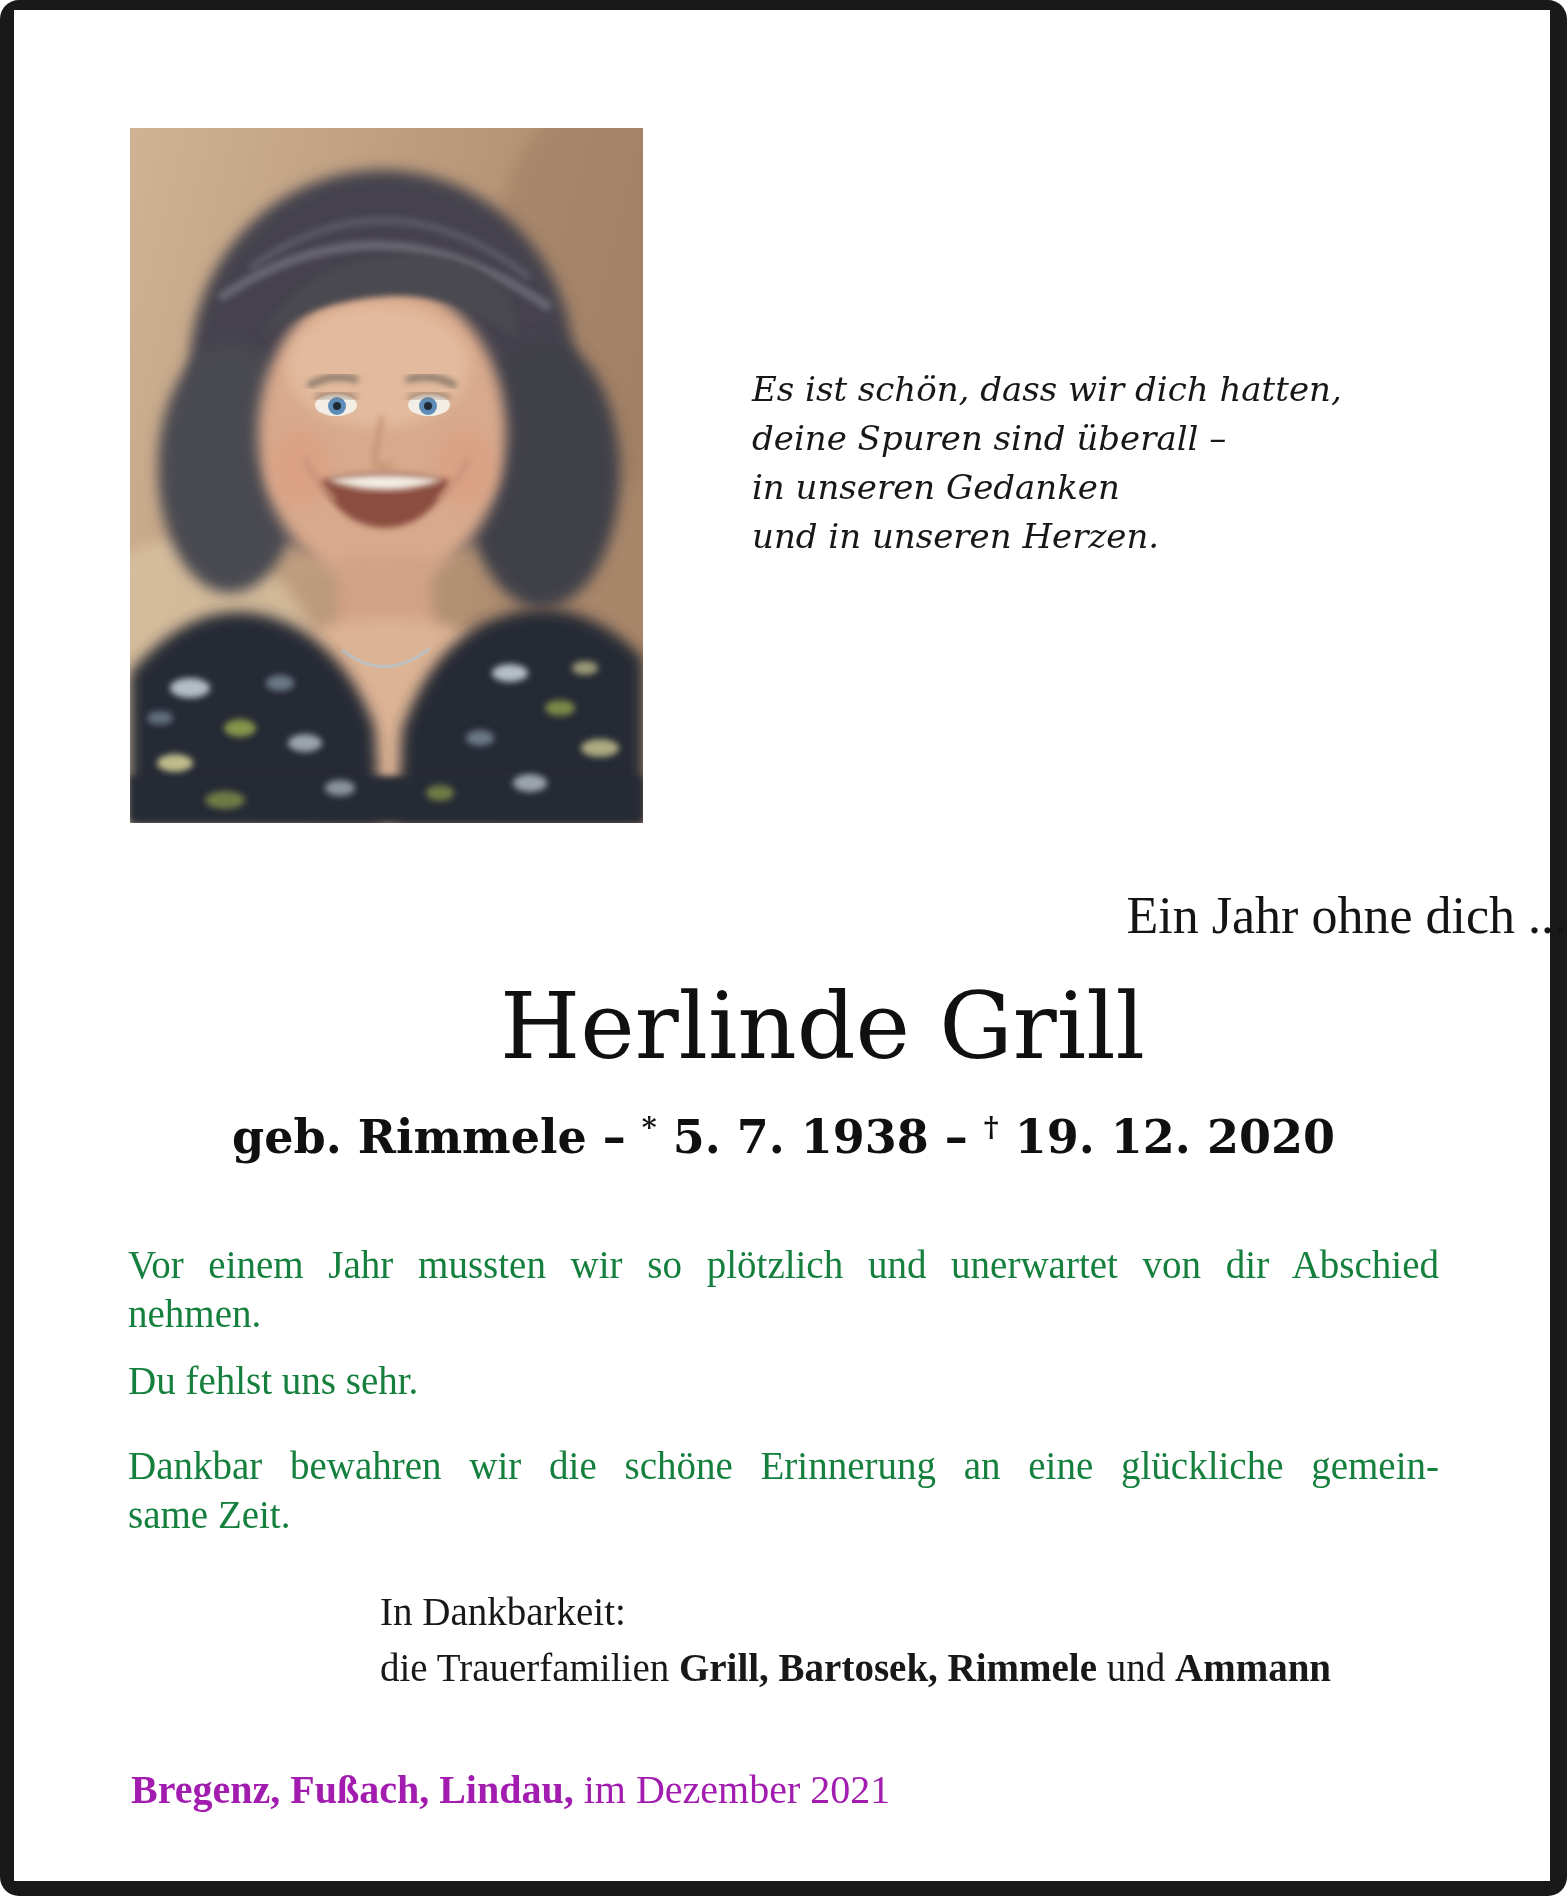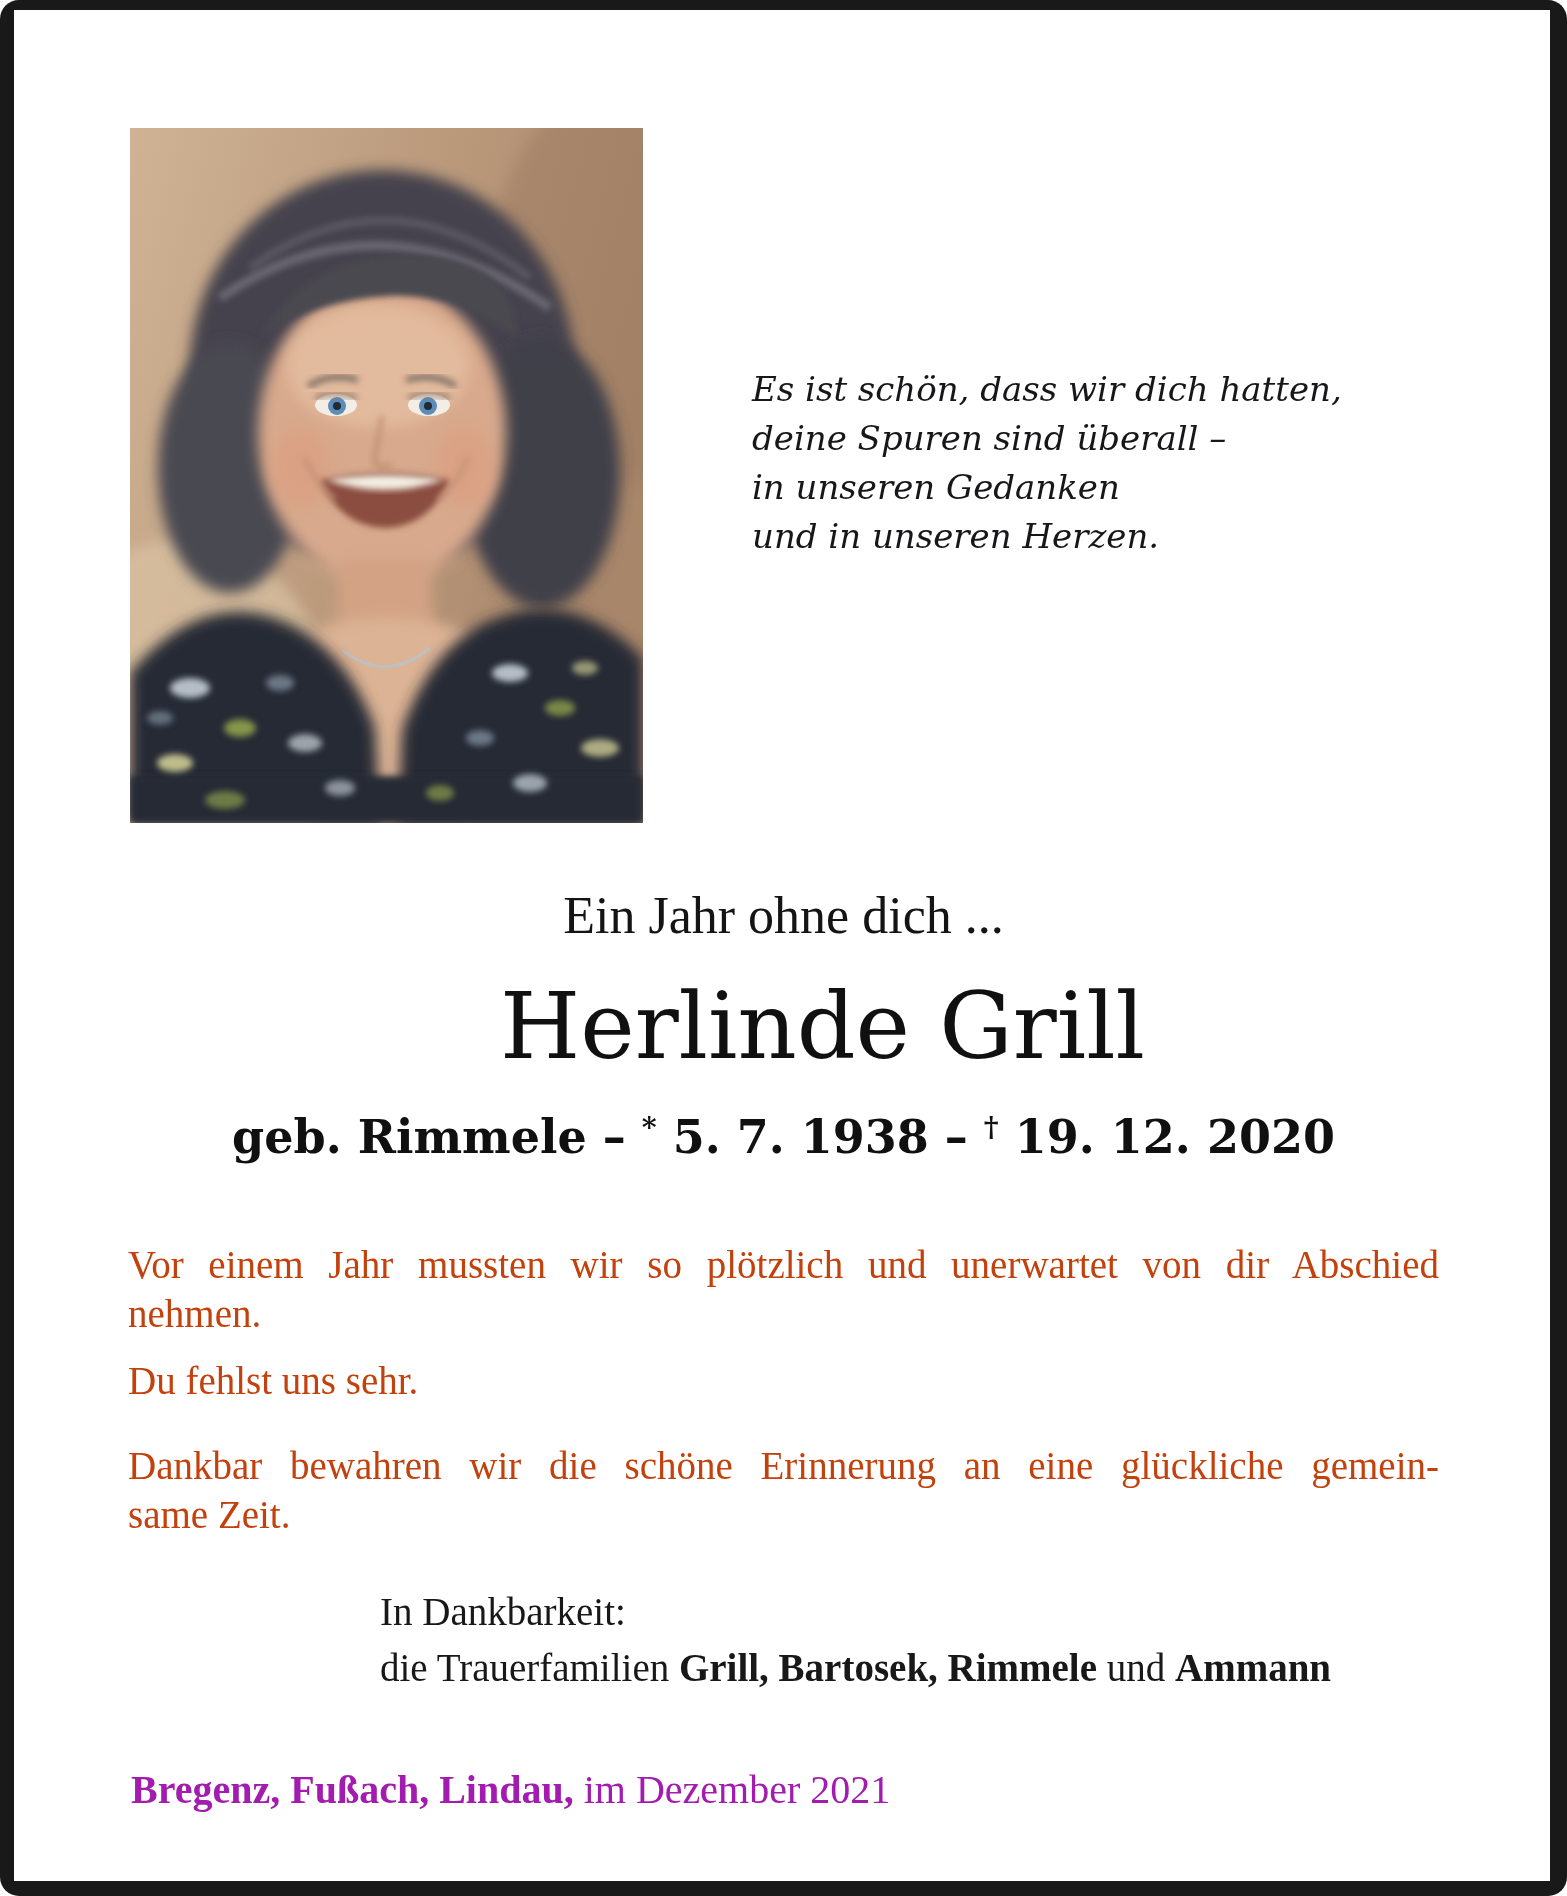--- a/index.html
+++ b/index.html
@@ -11,27 +11,27 @@
     position:absolute; inset:0; pointer-events:none;
     border-style:solid; border-color:#191919; border-width:10px 17px 15px 14px;
   }
   .photo { position:absolute; left:130px; top:128px; width:513px; height:695px; }
   .photo svg { width:100%; height:100%; display:block; }
   .poem {
     position:absolute; left:752px; top:368px;
     font-family:"DejaVu Serif",serif; font-style:italic;
     font-size:34px; line-height:43px; color:#17171a; white-space:nowrap;
   }
-  .intro { position:absolute; left:0; width:100%; top:886px; text-align:center; font-size:52px; color:#141414; }
+  .intro { position:absolute; left:0; width:100%; top:886px; text-align:right; font-size:52px; color:#141414; }
   .name  { position:absolute; left:0; width:100%; top:976px; text-align:center;
            font-family:"DejaVu Serif",serif; font-size:92px; line-height:1.1; color:#101010;padding-left:39px; }
   .dates { position:absolute; left:0; width:100%; top:1110px; text-align:center;
            font-family:"DejaVu Serif",serif; font-weight:bold; font-size:46px; color:#101010; }
   .dates sup { font-size:62%; }
-  .bodytext { position:absolute; left:128px; width:1311px; top:1240px; font-size:39px; line-height:49px; color:#c2410c; }
+  .bodytext { position:absolute; left:128px; width:1311px; top:1240px; font-size:39px; line-height:49px; color:#15803d; }
   .para { margin:0; }
   .para-2 { margin-top:18px; }
   .para-3 { margin-top:36px; }
   .tline { min-height:49px; }
   .jline { text-align:justify; text-align-last:justify; }
   .gratitude { position:absolute; left:380px; top:1586px; font-size:39px; line-height:52px; color:#181818; }
   .families { margin-top:4px; white-space:nowrap; }
   .footer { position:absolute; left:131px; top:1766px; font-size:40px; color:#a21caf; white-space:nowrap; }
   .b { font-weight:bold; }
 </style>

